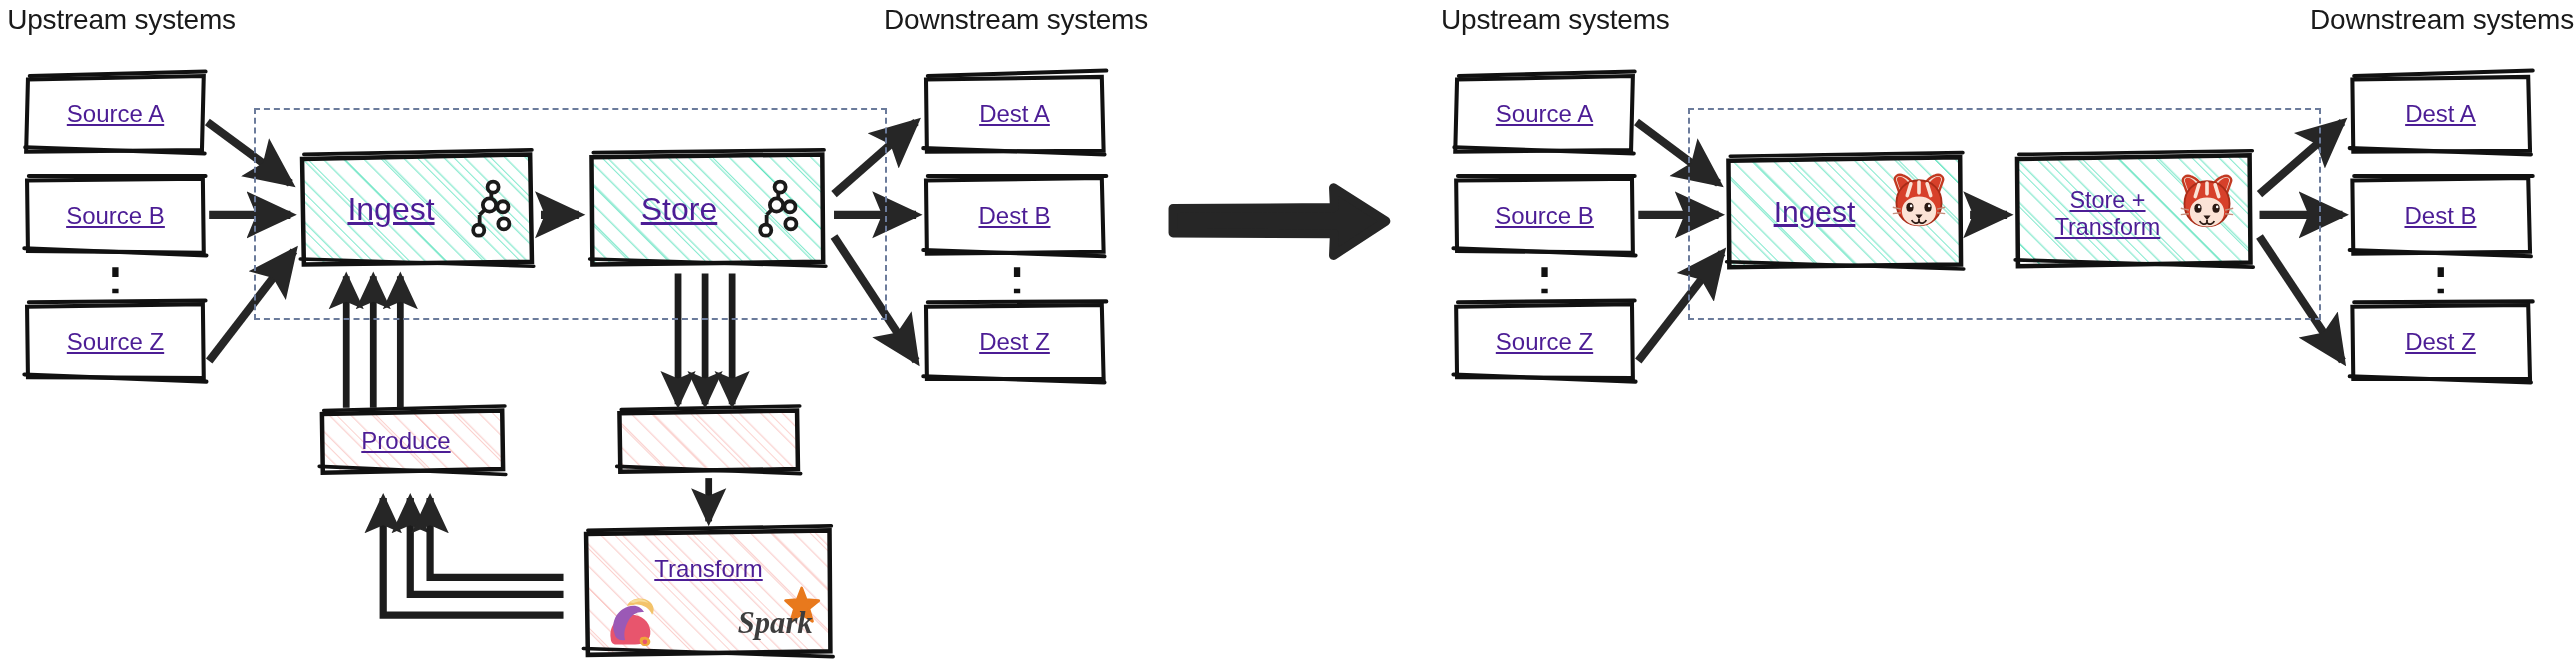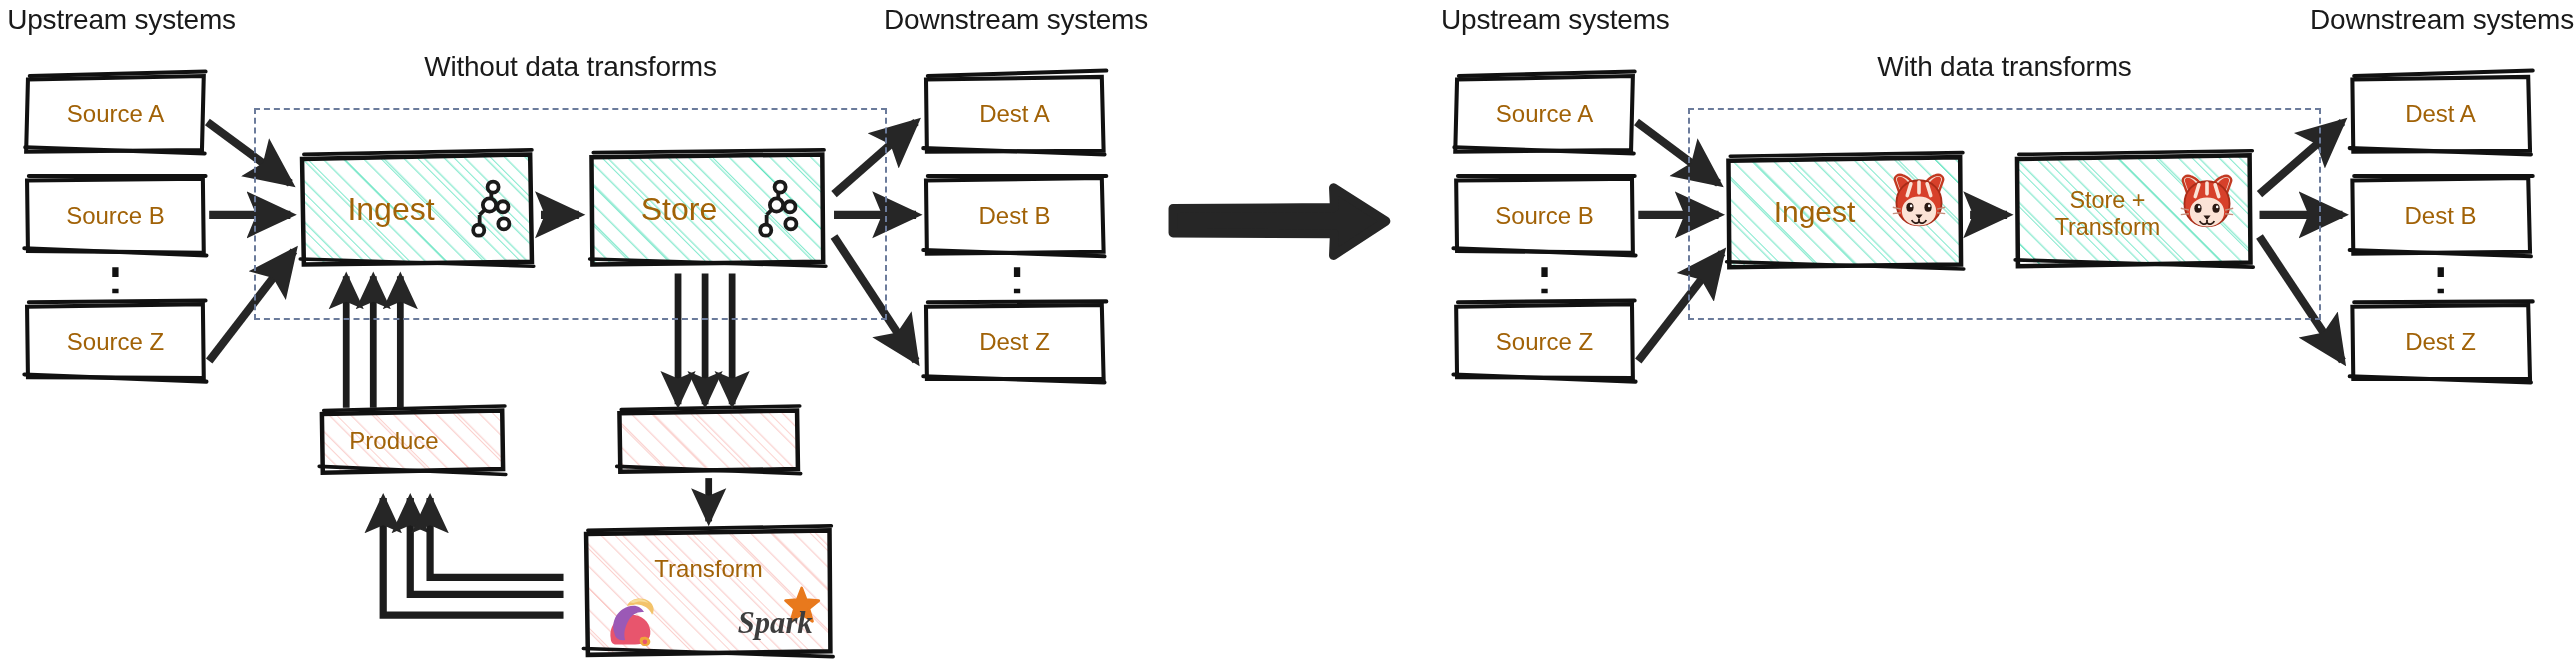--- a/index.html
+++ b/index.html
@@ -40,21 +40,22 @@
     text-align: center;
     letter-spacing: -0.2px;
   }
   .node {
     position: absolute;
     display: flex;
     align-items: center;
     justify-content: center;
     box-sizing: border-box;
     font-size: 24px;
-    color: #a16207;
+    color: #4c1d95;
+    text-decoration: underline;
   }
   .node .lbl {
     position: relative;
     z-index: 4;
     text-align: center;
     line-height: 1.15;
     white-space: pre-line;
   }
   .node-plain .lbl { font-size: 24px; }
   .icon-slot {
@@ -263,25 +264,23 @@
       <line x1="2506" y1="238" x2="2598" y2="238" marker-end="url(#ah)"></line>
       <line x1="2506" y1="262" x2="2598" y2="400" marker-end="url(#ah)"></line>
     </g>
   </svg>
 
   <div class="dash-region" style="left:254px; top:108px; width:633px; height:212px;"></div>
   <div class="dash-region" style="left:1688px; top:108px; width:633px; height:212px;"></div>
 
   <div class="hdr-label" style="left:7.2px; top:3.6px;">Upstream systems</div>
   <div class="hdr-label" style="left:884px; top:3.6px;">Downstream systems</div>
-  <div class="panel-title" style="left:254px; top:51px; width:633px;">Without data transforms</div>
 
   <div class="hdr-label" style="left:1441px; top:3.6px;">Upstream systems</div>
   <div class="hdr-label" style="left:2310px; top:3.6px;">Downstream systems</div>
-  <div class="panel-title" style="left:1688px; top:51px; width:633px;">With data transforms</div>
 
   <div class="node node-plain" style="left:27px; top:77px; width:177px; height:74px;">
     <span class="lbl">Source A</span>
   </div>
   <div class="node node-plain" style="left:27px; top:179px; width:177px; height:74px;">
     <span class="lbl">Source B</span>
   </div>
   <div class="node node-plain" style="left:27px; top:305px; width:177px; height:74px;">
     <span class="lbl">Source Z</span>
   </div>
@@ -322,21 +321,21 @@
       <g fill="#fff" stroke="#1a1a1a" stroke-width="4.2">
         <circle cx="29" cy="9" r="6.2"></circle>
         <circle cx="40" cy="31" r="6.2"></circle>
         <circle cx="25" cy="29" r="7.4"></circle>
         <circle cx="41" cy="50" r="6.2"></circle>
         <circle cx="13" cy="57" r="6.2"></circle>
       </g>
     </svg>
   </div>
 
-  <div class="node" style="left:304px; top:411px; width:180px; height:60px;">
+  <div class="node" style="left:316px; top:411px; width:180px; height:60px;">
     <span class="lbl">Produce</span>
   </div>
 
 
   <div class="node" style="left:587px; top:532px; width:243px; height:122px; align-items:flex-start; padding-top:23.4px;">
     <span class="lbl">Transform</span>
 
     <svg class="icon-slot" style="left:18px; top:63px; width:60px; height:54px;" viewBox="0 0 66 60" xmlns="http://www.w3.org/2000/svg">
       <path d="M6,48 C4,34 14,23 26,22 C40,21 49,29 50,40 C51,50 43,55 33,55 L12,55 C8,55 6,52 6,48 Z" fill="#e8556d"></path>
       <path d="M10,42 C6,30 13,17 25,13 C33,10 40,13 43,19 C36,18 29,22 26,28 C22,35 20,42 22,50 C15,51 11,48 10,42 Z" fill="#9b59b6"></path>

